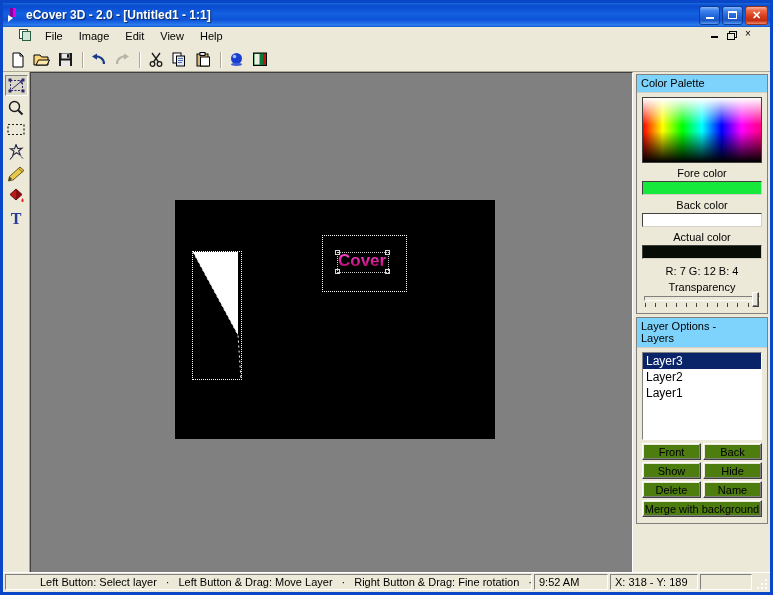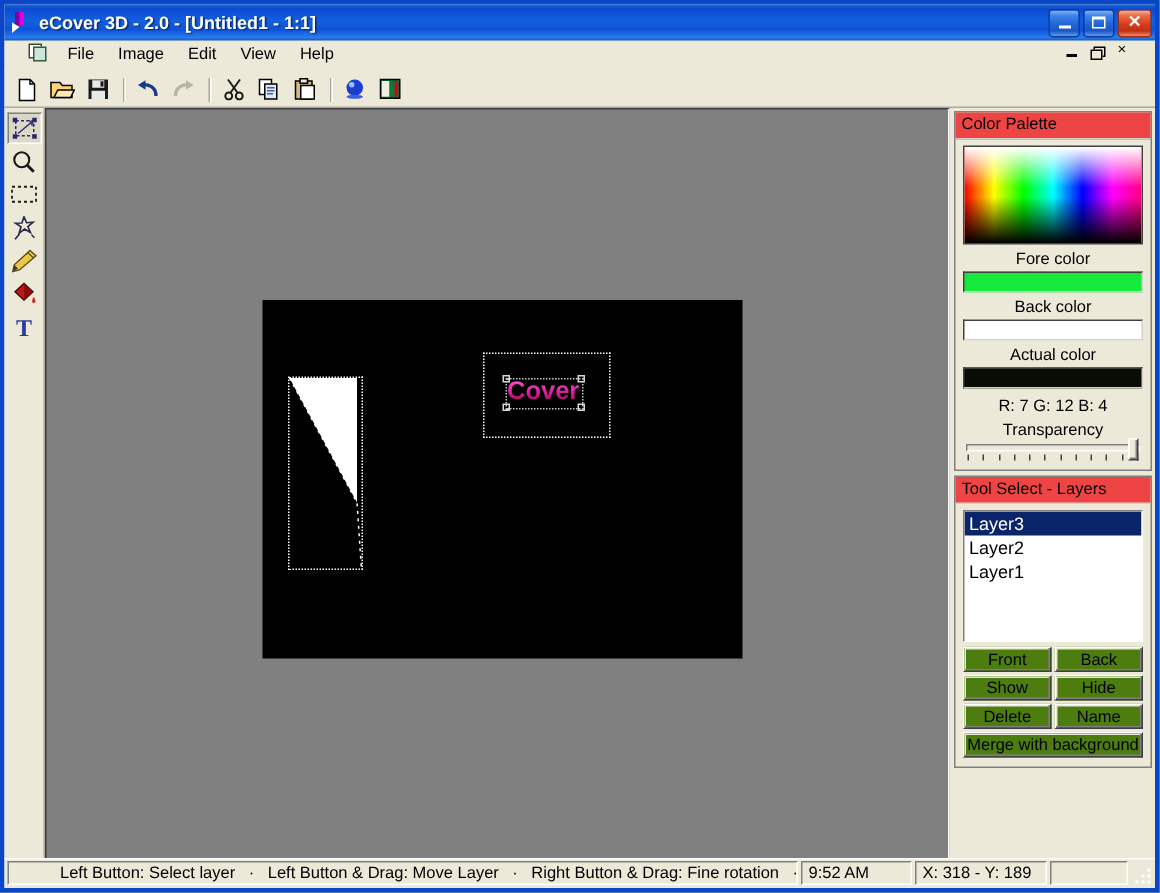--- a/index.html
+++ b/index.html
@@ -158,21 +158,21 @@
     width:137px; flex:none;
     background:#ece9d8;
     padding:2px 2px 2px 3px;
     display:flex; flex-direction:column; gap:3px;
   }
   .panel {
     border:1px solid #808080;
     background:#ece9d8;
   }
   .panel-title {
-    background:#ef4444;
+    background:#7dd3fc;
     font-size:11px; color:#000;
     padding:2px 20px 3px 4px;
     border-bottom:1px solid #d4d0c8;
   }
   .panel-body { padding:4px 5px 6px 5px; }
 
   #color-gradient {
     width:120px; height:66px;
     border:1px solid #404040;
     position:relative; overflow:hidden;
@@ -487,21 +487,21 @@
               <i></i>
               <i></i>
               <i></i>
               <i></i>
               <i></i>
           </div>
         </div>
       </div>
 
       <div class="panel">
-        <div class="panel-title">Tool Select - Layers</div>
+        <div class="panel-title">Layer Options - Layers</div>
         <div class="panel-body">
           <div id="layer-list">
             <div class="layer-item selected">Layer3</div>
             <div class="layer-item">Layer2</div>
             <div class="layer-item">Layer1</div>
           </div>
           <div class="btn-grid">
             <div class="ui-btn">Front</div>
             <div class="ui-btn">Back</div>
             <div class="ui-btn">Show</div>

